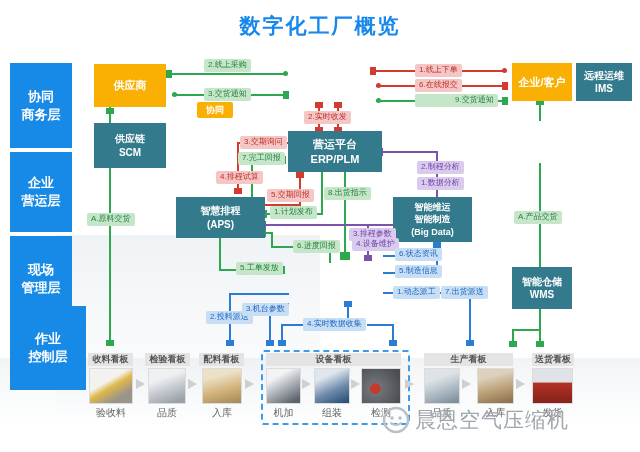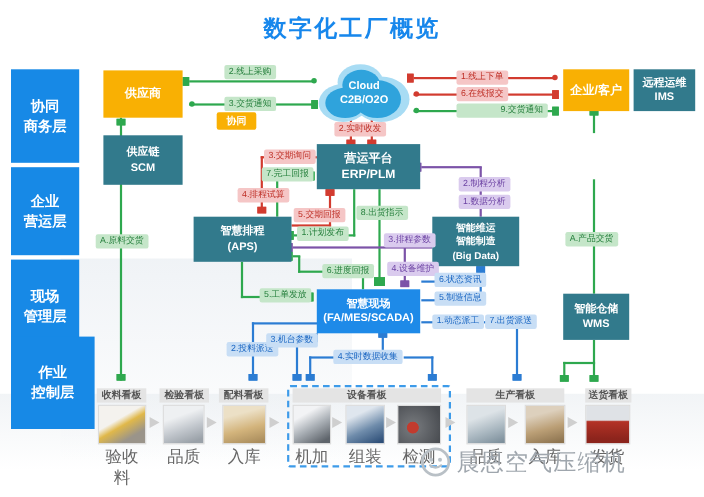--- a/index.html
+++ b/index.html
@@ -47,21 +47,21 @@
   .ph-cmm{background:linear-gradient(160deg,#eef0f2 30%,#c2c7cd 60%,#9aa1a8 90%);}
   .ph-pallet{background:linear-gradient(165deg,#ece0c6 25%,#d3b47c 60%,#a98c5c 95%);}
   .ph-cnc{background:linear-gradient(150deg,#f2f3f5 25%,#aab0b6 55%,#5e646b 90%);}
   .ph-assembly{background:linear-gradient(155deg,#dfe6ee 25%,#6f8cab 60%,#2e4f78 95%);}
   .ph-inspect{background:radial-gradient(circle at 35% 58%,#c23b2e 16%,#6f7276 18%,#4a4d52 85%);}
   .ph-office{background:linear-gradient(160deg,#dde3e7 30%,#a9b7c0 65%,#7e909c 95%);}
   .ph-warehouse{background:linear-gradient(165deg,#ddd0bd 25%,#bb9f76 60%,#8d7450 95%);}
   .ph-truck{background:linear-gradient(180deg,#dfe2e6 38%,#b33226 42%,#8c241c 88%);}
   .ga{position:absolute;top:379px;width:0;height:0;border:5px solid transparent;border-left:9px solid #CFCFCF;
       border-right:none;z-index:4;}
-  .st{position:absolute;top:406px;font-size:15px;color:#666;text-align:center;z-index:4;}
+  .st{position:absolute;top:406px;font-size:10px;color:#666;text-align:center;z-index:4;}
   .wm{position:absolute;left:382px;top:406px;display:flex;align-items:center;gap:5px;z-index:7;}
   .wm-text{font-size:21px;color:#9FA6AD;letter-spacing:1px;}
 </style>
 </head>
 <body>
 
 <div id="canvas">
 
   <div class="wash" style="left:55px;top:235px;width:265px;height:185px;background:linear-gradient(180deg,rgba(185,200,215,0.22),rgba(185,200,215,0));"></div>
   <div class="wash" style="left:0;top:358px;width:640px;height:70px;background:linear-gradient(180deg,rgba(225,231,236,0.45),rgba(225,231,236,0));"></div>
@@ -176,54 +176,40 @@
   <div class="node orange f11" style="left:512px;top:63px;width:60px;height:38px;">企业/客户</div>
   <div class="node teal f10" style="left:576px;top:63px;width:56px;height:38px;">远程运维
 IMS</div>
   <div class="node teal f11" style="left:288px;top:131px;width:94px;height:41px;">营运平台
 ERP/PLM</div>
   <div class="node teal f10" style="left:176px;top:197px;width:89px;height:41px;">智慧排程
 (APS)</div>
   <div class="node teal f9" style="left:393px;top:197px;width:79px;height:45px;">智能维运
 智能制造
 (Big Data)</div>
-  <div class="node bright f10" style="left:288px;top:263px;width:94px;height:40px;">智慧现场
-(FA/MES/SCADA)</div>
   <div class="node teal f10" style="left:512px;top:267px;width:60px;height:42px;">智能仓储
 WMS</div>
 
-  <div class="cloudbox">
-    <svg width="86" height="62" viewBox="0 0 100 72">
-      <ellipse cx="28" cy="46" rx="26" ry="20" fill="#A8DCF4"></ellipse>
-      <ellipse cx="68" cy="42" rx="30" ry="24" fill="#A8DCF4"></ellipse>
-      <ellipse cx="46" cy="24" rx="24" ry="19" fill="#A8DCF4"></ellipse>
-      <ellipse cx="30" cy="46" rx="21" ry="16" fill="#2FA3DC"></ellipse>
-      <ellipse cx="64" cy="42" rx="25" ry="20" fill="#2FA3DC"></ellipse>
-      <ellipse cx="47" cy="27" rx="20" ry="16" fill="#2FA3DC"></ellipse>
-    </svg>
-    <div class="cloudtxt">Cloud
-C2B/O2O</div>
-  </div>
 
   <div class="fl ochip" style="left:197px;top:102px;">协同</div>
   <div class="fl green" style="left:204px;top:59px;">2.线上采购</div>
   <div class="fl green" style="left:204px;top:88px;">3.交货通知</div>
   <div class="fl red" style="left:415px;top:64px;">1.线上下单</div>
   <div class="fl red" style="left:415px;top:79px;">6.在线报交</div>
   <div class="fl green" style="left:415px;top:94px;padding-left:40px;">9.交货通知</div>
   <div class="fl red" style="left:304px;top:111px;">2.实时收发</div>
   <div class="fl red" style="left:240px;top:136px;">3.交期询问</div>
   <div class="fl green" style="left:238px;top:152px;">7.完工回报</div>
   <div class="fl red" style="left:216px;top:171px;">4.排程试算</div>
   <div class="fl red" style="left:267px;top:189px;">5.交期回报</div>
   <div class="fl green" style="left:270px;top:206px;">1.计划发布</div>
   <div class="fl green" style="left:324px;top:187px;">8.出货指示</div>
   <div class="fl purple" style="left:417px;top:161px;">2.制程分析</div>
   <div class="fl purple" style="left:417px;top:177px;">1.数据分析</div>
-  <div class="fl purple" style="left:349px;top:212px;">3.排程参数</div>
+  <div class="fl purple" style="left:349px;top:228px;">3.排程参数</div>
   <div class="fl purple" style="left:352px;top:238px;">4.设备维护</div>
   <div class="fl green" style="left:293px;top:240px;">6.进度回报</div>
   <div class="fl green" style="left:236px;top:262px;">5.工单发放</div>
   <div class="fl blue" style="left:395px;top:248px;">6.状态资讯</div>
   <div class="fl blue" style="left:395px;top:265px;">5.制造信息</div>
   <div class="fl blue" style="left:393px;top:286px;">1.动态派工</div>
   <div class="fl blue" style="left:441px;top:286px;">7.出货派送</div>
   <div class="fl blue" style="left:206px;top:311px;">2.投料派送</div>
   <div class="fl blue" style="left:242px;top:303px;">3.机台参数</div>
   <div class="fl blue" style="left:303px;top:318px;">4.实时数据收集</div>

